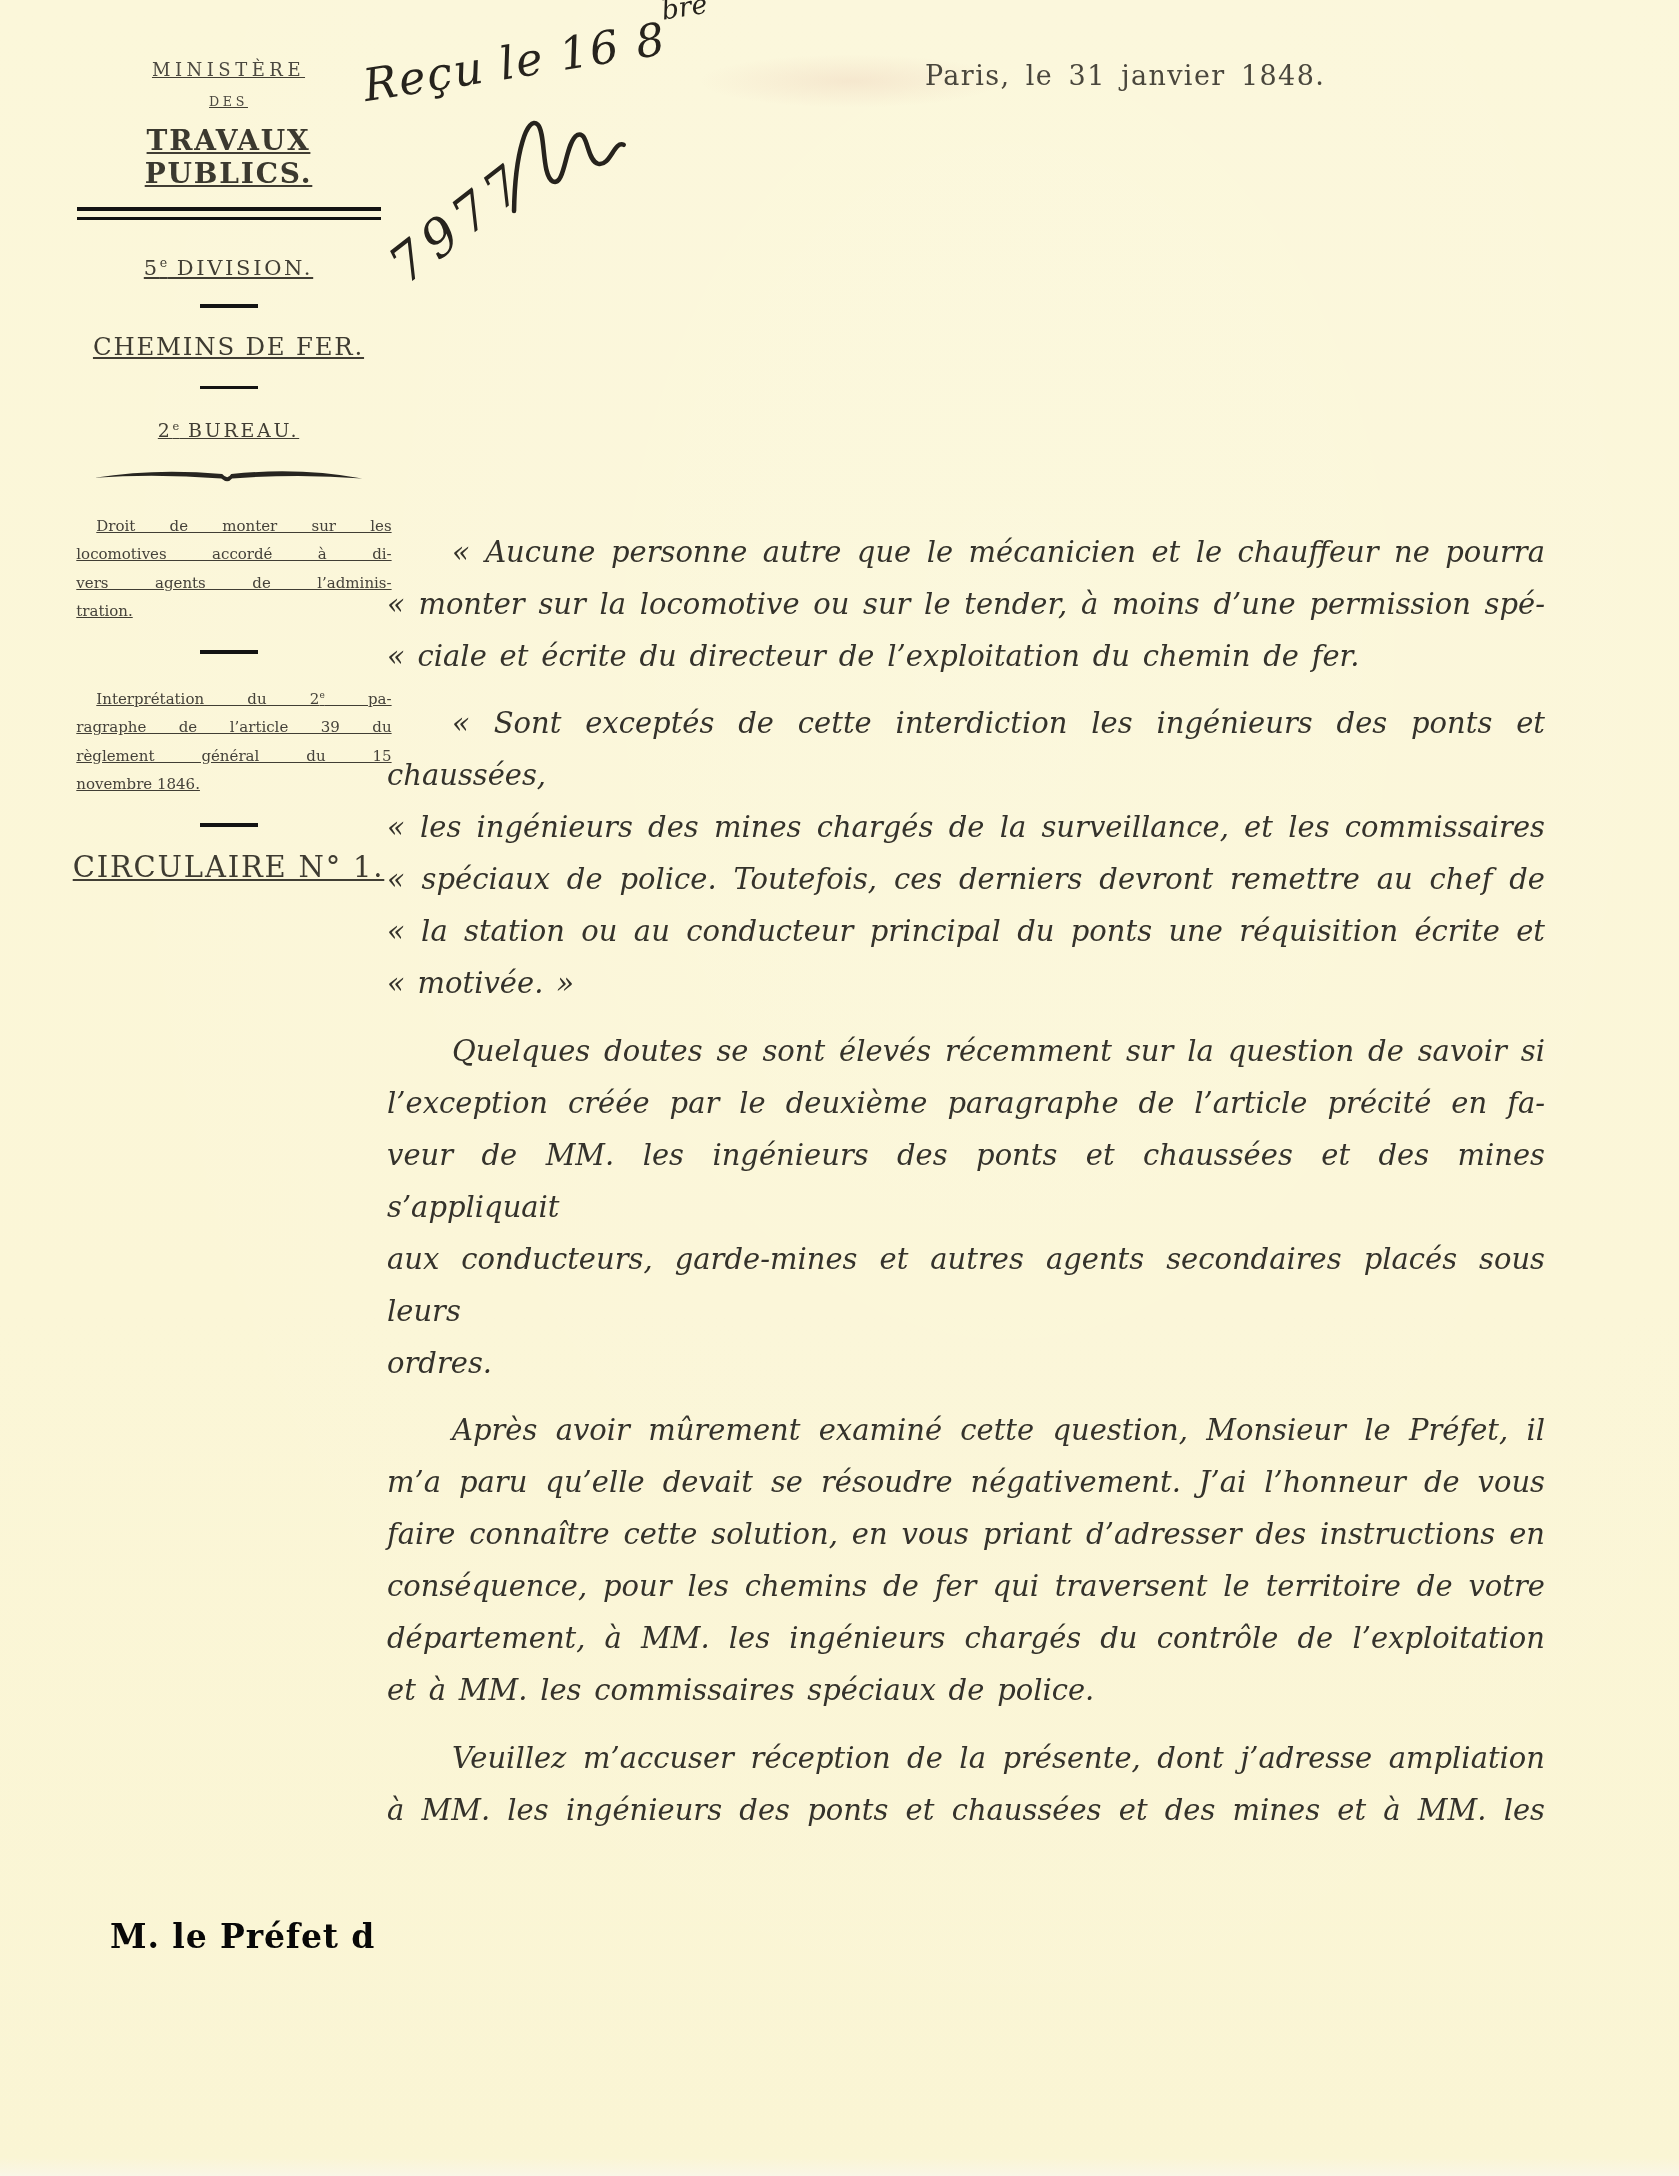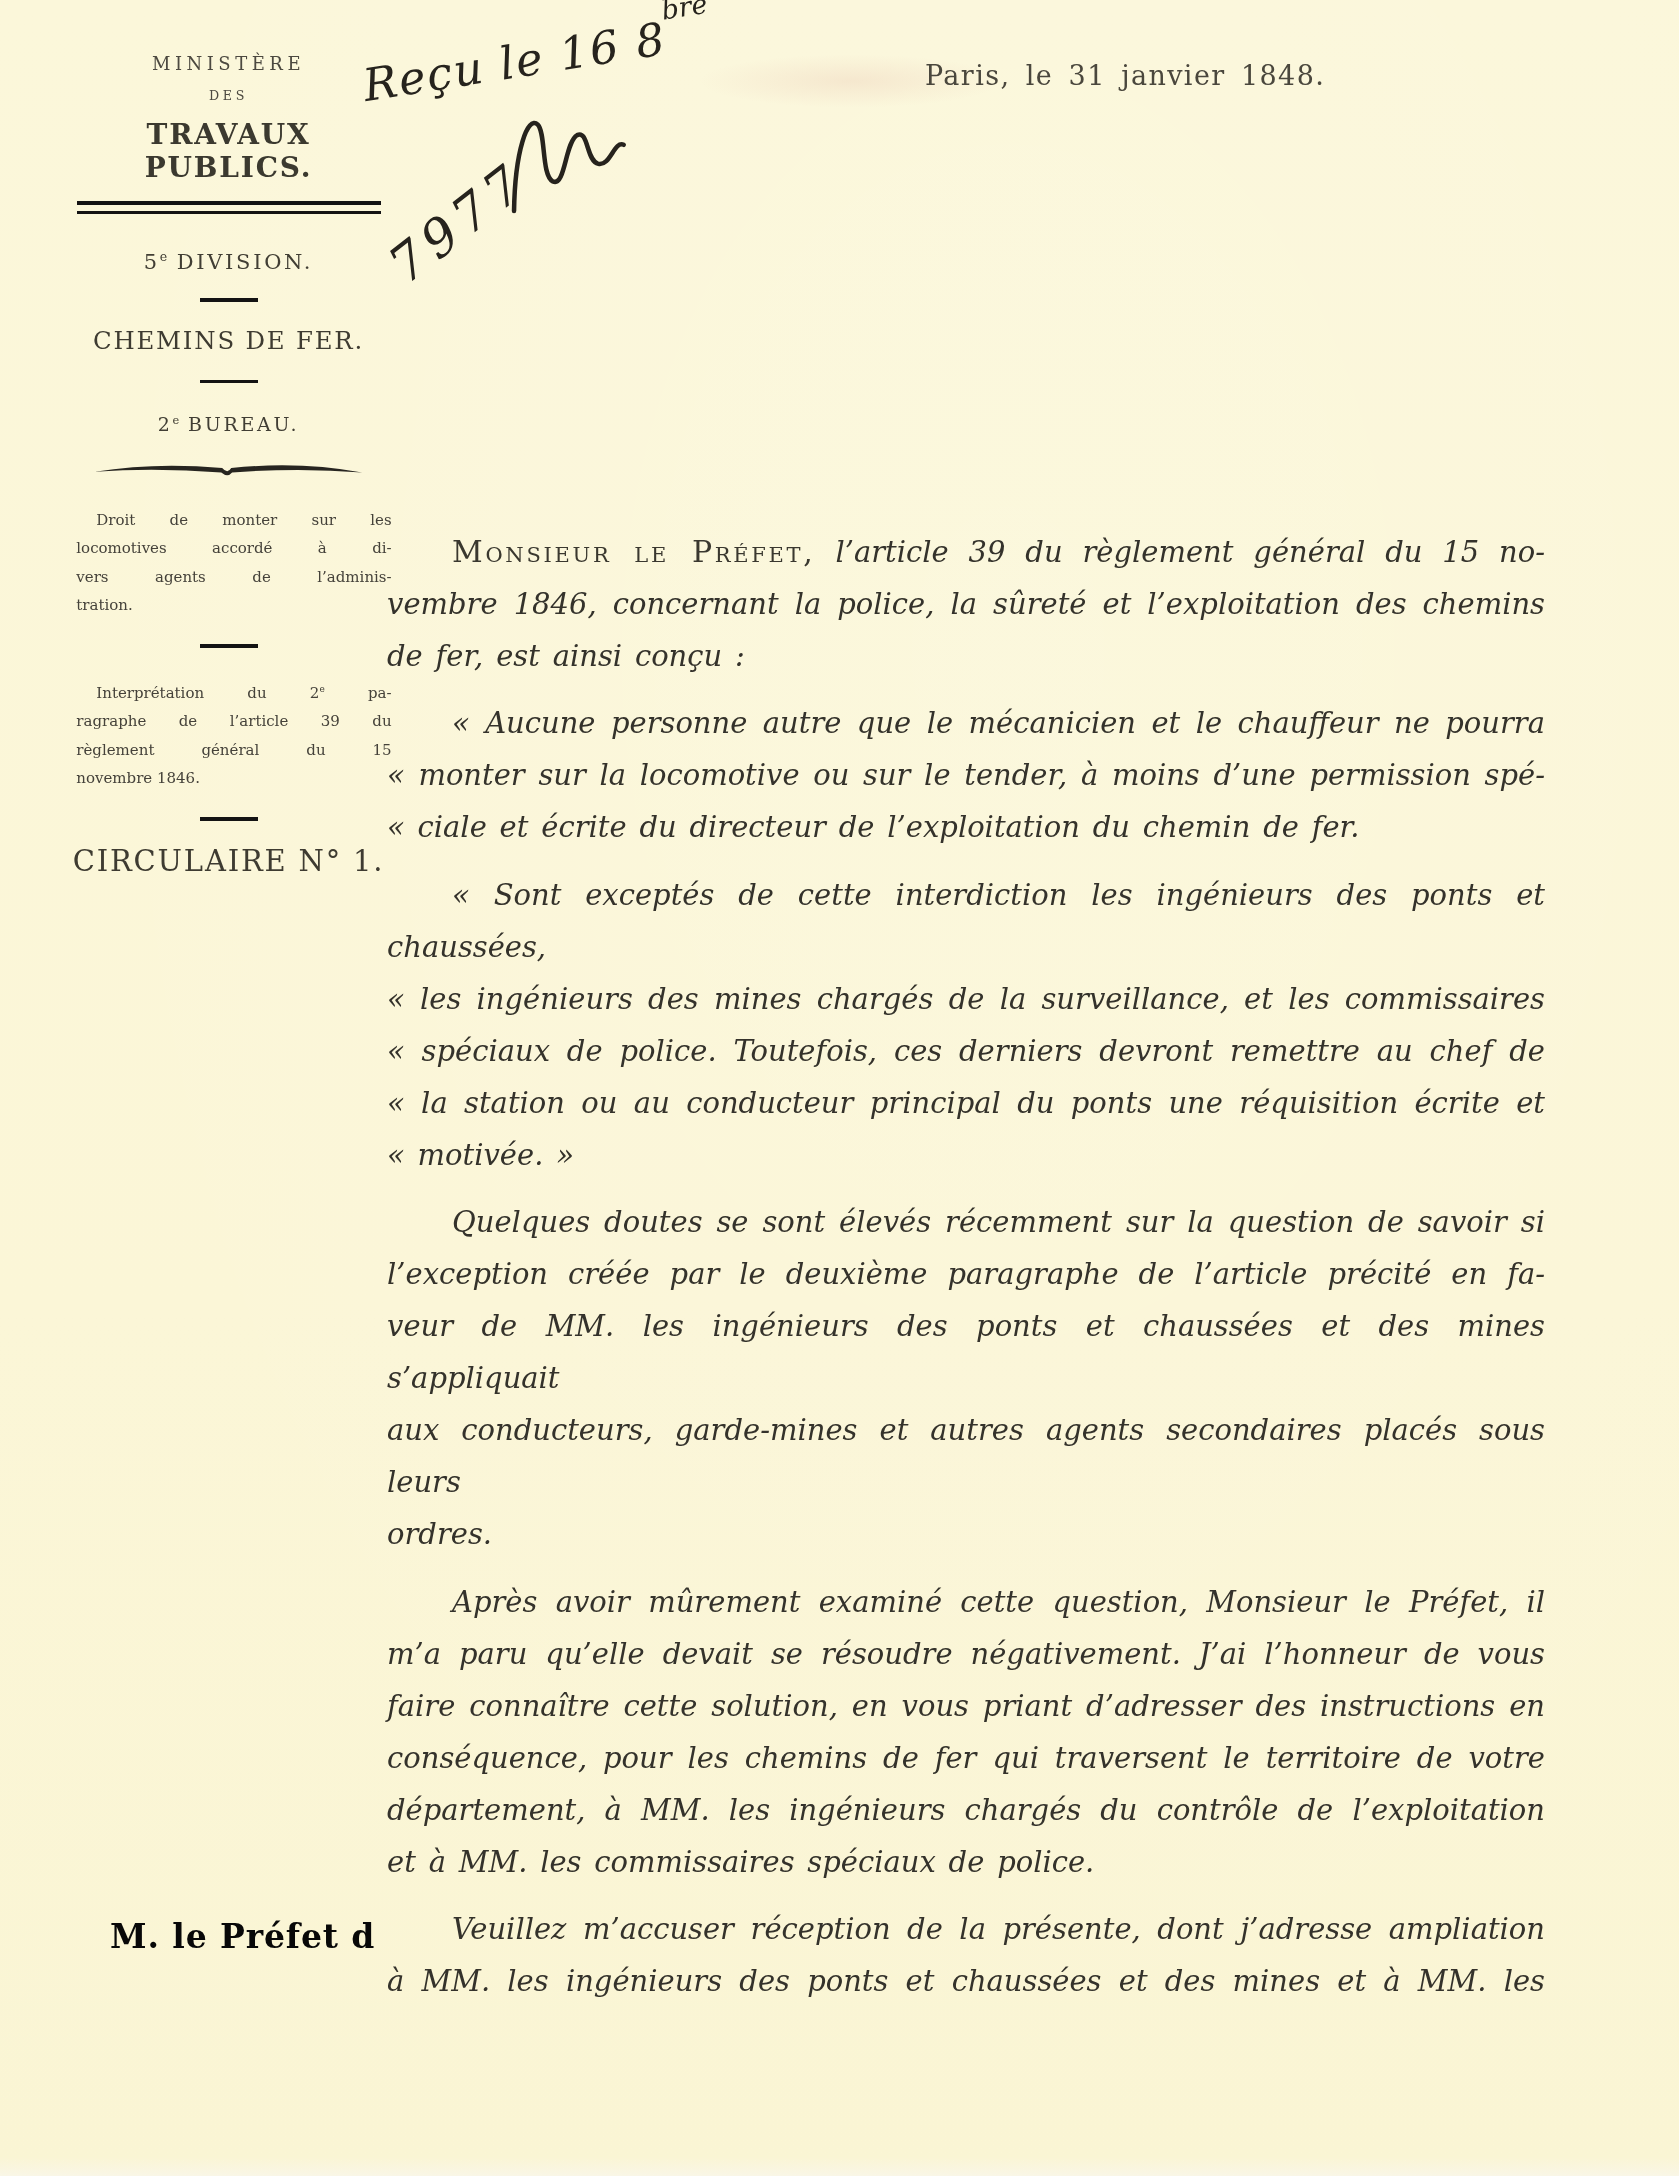--- a/index.html
+++ b/index.html
@@ -10,22 +10,22 @@
     overflow:hidden;
   }
   .page{
     position:relative;width:1680px;height:2176px;
     background:
       radial-gradient(ellipse at 60% 30%, rgba(255,255,255,0.10), rgba(0,0,0,0) 70%),
       linear-gradient(180deg,#fbf7da 0%, #fbf6d7 60%, #faf5d4 100%);
   }
   
   .letterhead{
-    position:absolute;left:60px;top:48px;width:337px;
-    text-align:center;color:#413e34;
+    position:absolute;left:60px;top:54px;width:337px;
+    text-align:center;color:#413e34;text-decoration:underline;
   }
   .lh-ministere{font-size:18px;letter-spacing:4.5px;color:#4c4940;margin-top:5.4px;}
   .lh-des{font-size:12.7px;letter-spacing:3.6px;color:#4c4940;margin-top:13.6px;}
   .lh-travaux{font-size:28px;letter-spacing:1.8px;font-weight:600;color:#3b392f;margin-top:15.4px;}
   .double-rule{
     width:304px;margin:17px auto 0 auto;height:5.4px;
     border-top:4.5px solid #131313;border-bottom:3.6px solid #131313;
   }
   .lh-division{font-size:21px;letter-spacing:2.7px;margin-top:35px;font-weight:500;}
   .lh-bureau{font-size:19px;letter-spacing:2.7px;margin-top:30px;}
@@ -129,25 +129,20 @@
   <div class="hw hw-received"><span>Reçu le 16 8</span><span class="hw-sup">bre</span></div>
 
   <svg class="hw-paraph" width="145" height="118" viewBox="0 0 160 130">
     <path d="M14,118 C 22,52 40,14 50,26 C 58,36 48,82 60,90 C 73,98 78,48 92,42 C 105,37 99,72 112,76 C 125,80 132,52 142,58" fill="none" stroke="#26231d" stroke-width="5" stroke-linecap="round"></path>
   </svg>
 
   <div class="hw hw-number">7977</div>
 
   <main class="body-text">
 
-    <div class="para">
-      <div class="line indent j"><span class="salutation">Monsieur le Préfet,</span><span> l’article 39 du règlement général du 15 no-</span></div>
-      <div class="line j">vembre 1846, concernant la police, la sûreté et l’exploitation des chemins</div>
-      <div class="line">de fer, est ainsi conçu :</div>
-    </div>
 
     <div class="para">
       <div class="line indent j">« Aucune personne autre que le mécanicien et le chauffeur ne pourra</div>
       <div class="line j">« monter sur la locomotive ou sur le tender, à moins d’une permission spé-</div>
       <div class="line">« ciale et écrite du directeur de l’exploitation du chemin de fer.</div>
     </div>
 
     <div class="para">
       <div class="line indent j">« Sont exceptés de cette interdiction les ingénieurs des ponts et chaussées,</div>
       <div class="line j">« les ingénieurs des mines chargés de la surveillance, et les commissaires</div>

